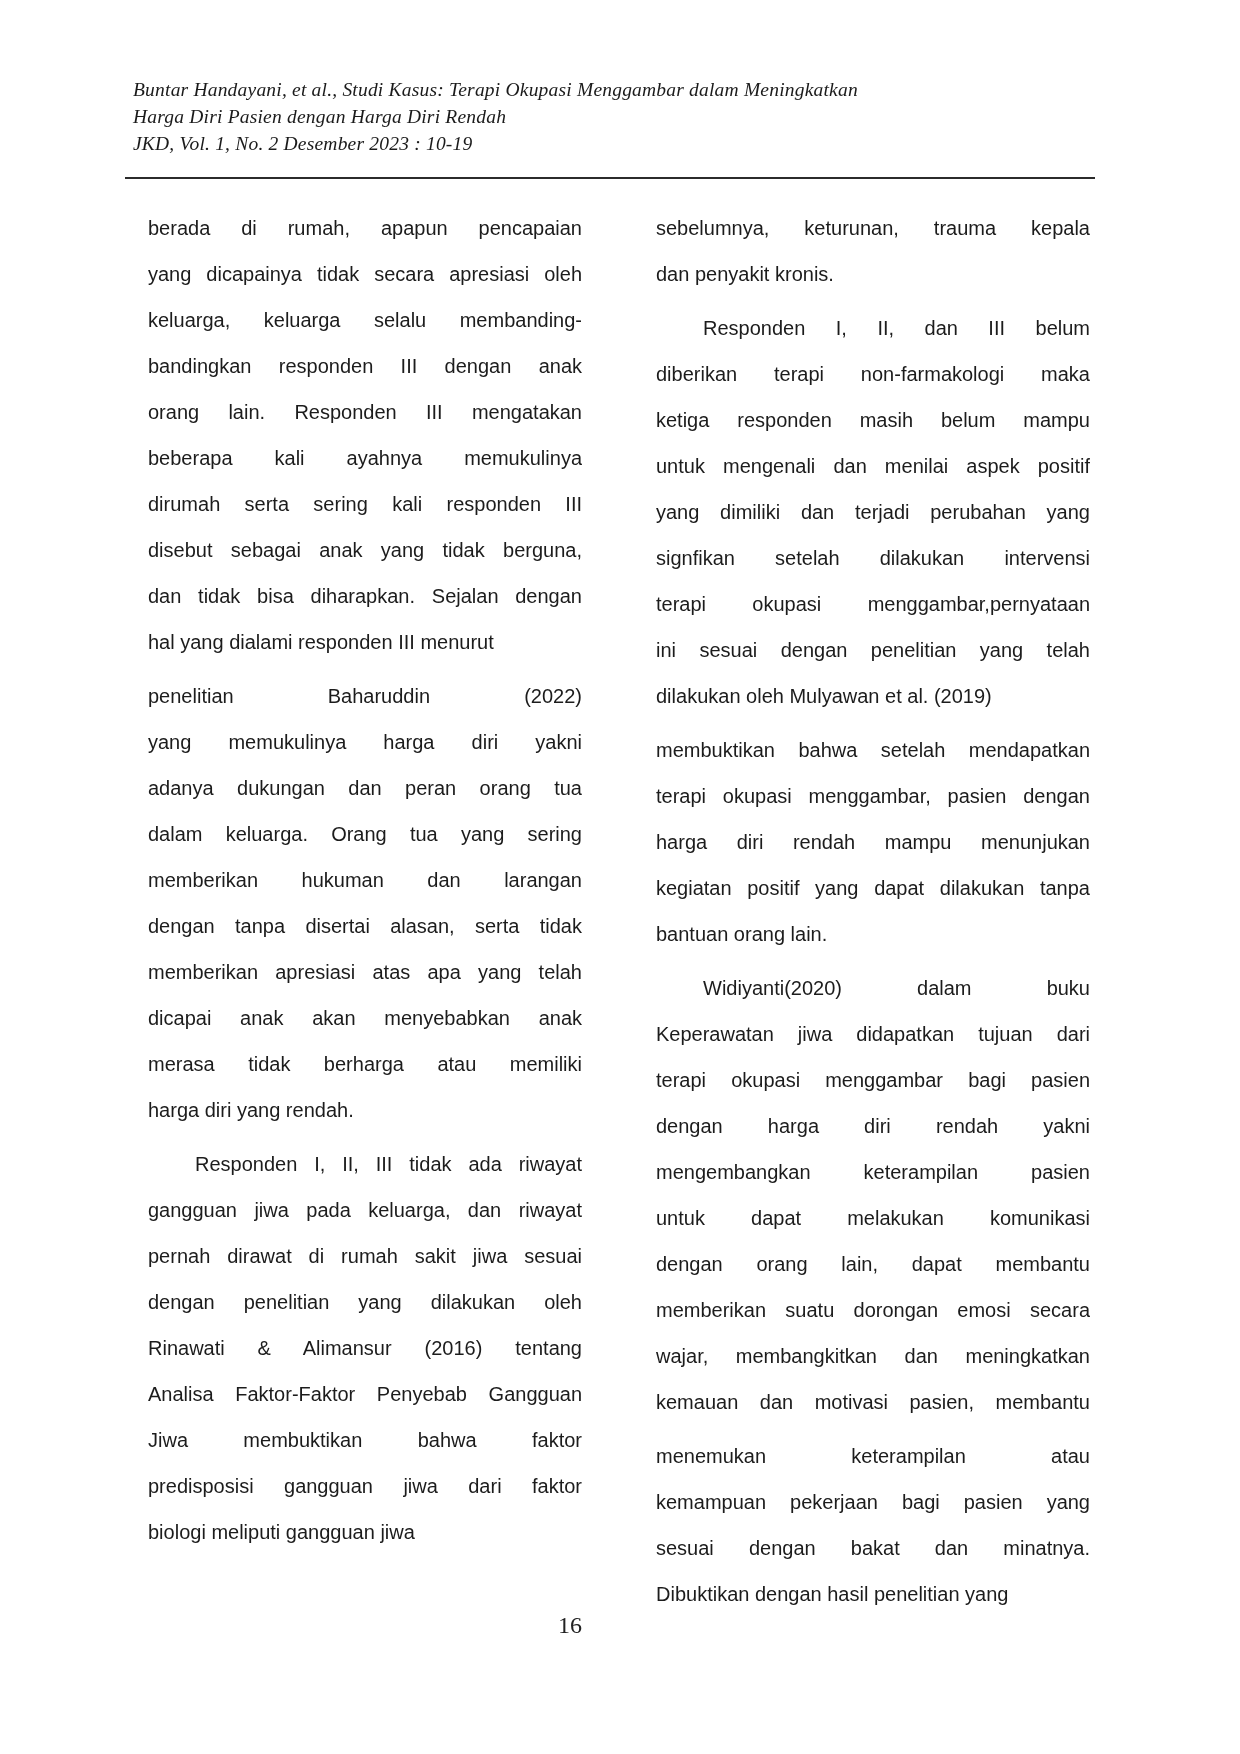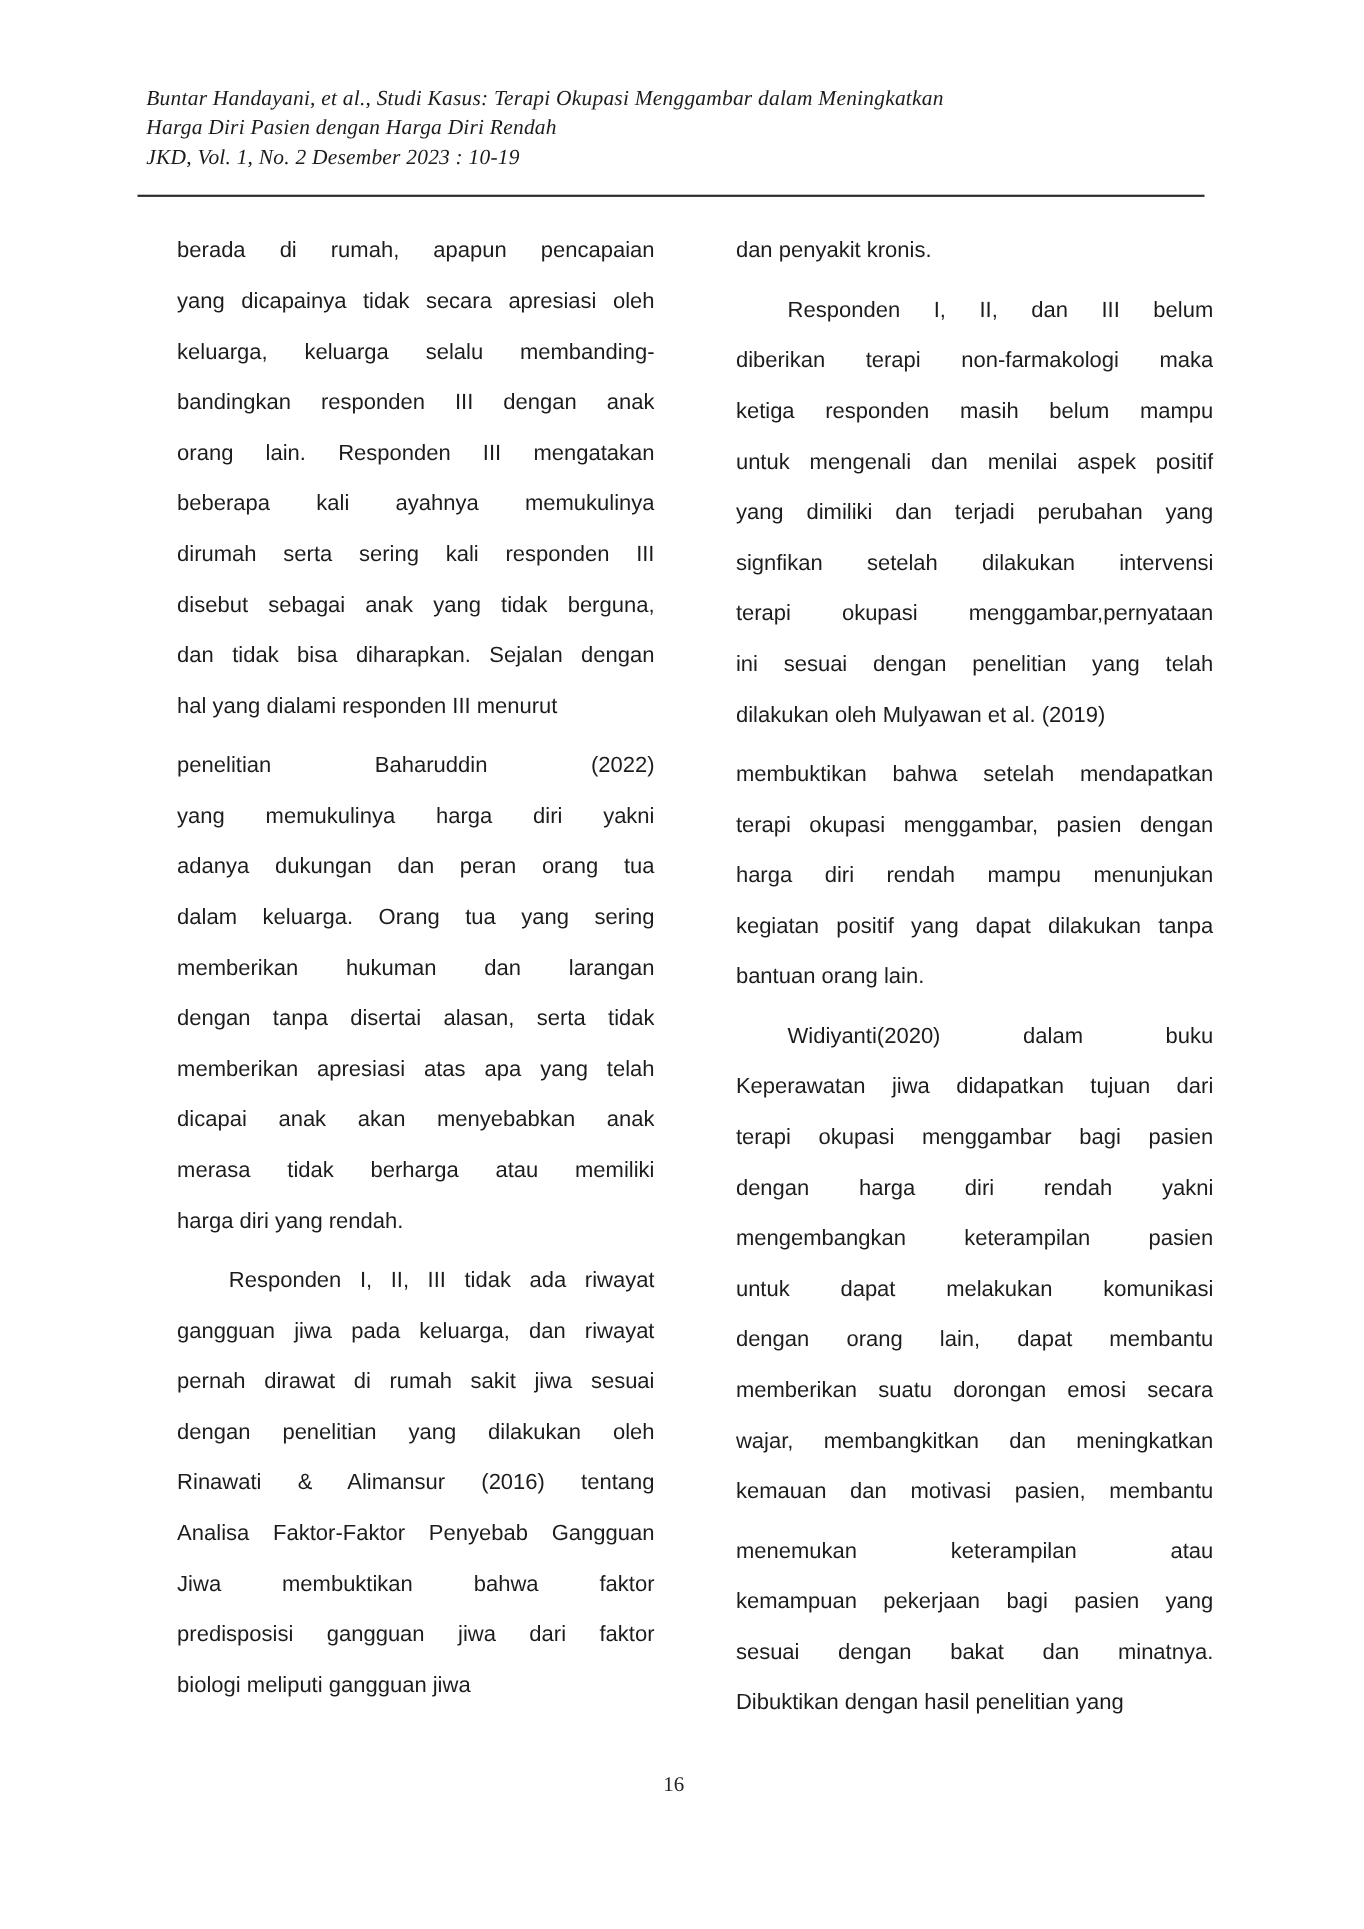--- a/index.html
+++ b/index.html
@@ -32,21 +32,20 @@
     height: 2px;
     background: #2b2b2b;
   }
   .columns {
     position: absolute;
     left: 148px;
     top: 205px;
     width: 942px;
     display: flex;
     gap: 74px;
-    margin-left: 13px;
   }
   .column { width: 434px; }
   .para { margin: 0; }
   .para + .para { margin-top: 8px; }
   .line {
     font-size: 20px;
     line-height: 46px;
     height: 46px;
     color: #1c1c1c;
     text-align: justify;
@@ -57,23 +56,23 @@
   .line.natural {
     text-align: right;
     text-align-last: left;
   }
   .line.indent { text-indent: 47px; }
   .page-number {
     position: absolute;
     left: 558px;
     top: 1612px;
     width: 64px;
-    text-align: right;
+    text-align: left;
     font-family: "Liberation Serif", serif;
-    font-size: 19px;
+    font-size: 24px;
     color: #222222;
   }
 </style>
 </head>
 <body>
 
 <div class="page">
 
   <div class="running-header">
     <div class="header-line">Buntar Handayani, et al., Studi Kasus: Terapi Okupasi Menggambar dalam Meningkatkan</div>
@@ -116,20 +115,21 @@
           <div class="line">dengan penelitian yang dilakukan oleh</div>
           <div class="line">Rinawati &amp; Alimansur (2016) tentang</div>
           <div class="line">Analisa Faktor-Faktor Penyebab Gangguan</div>
           <div class="line">Jiwa membuktikan bahwa faktor</div>
           <div class="line">predisposisi gangguan jiwa dari faktor</div>
           <div class="line natural">biologi meliputi gangguan jiwa</div>
         </div>
       </div>
     <div class="column">
         <div class="para">
+          <div class="line">sebelumnya, keturunan, trauma kepala</div>
           <div class="line natural">dan penyakit kronis.</div>
         </div>
         <div class="para">
           <div class="line indent">Responden I, II, dan III belum</div>
           <div class="line">diberikan terapi non-farmakologi maka</div>
           <div class="line">ketiga responden masih belum mampu</div>
           <div class="line">untuk mengenali dan menilai aspek positif</div>
           <div class="line">yang dimiliki dan terjadi perubahan yang</div>
           <div class="line">signfikan setelah dilakukan intervensi</div>
           <div class="line">terapi okupasi menggambar,pernyataan</div>

